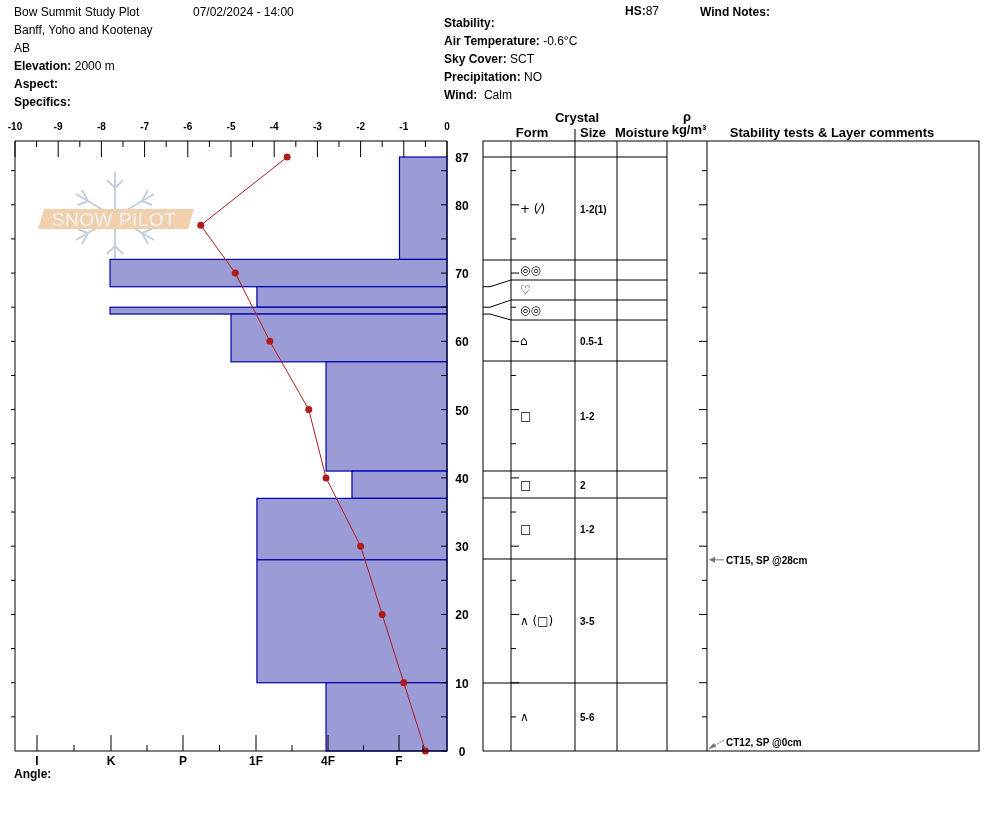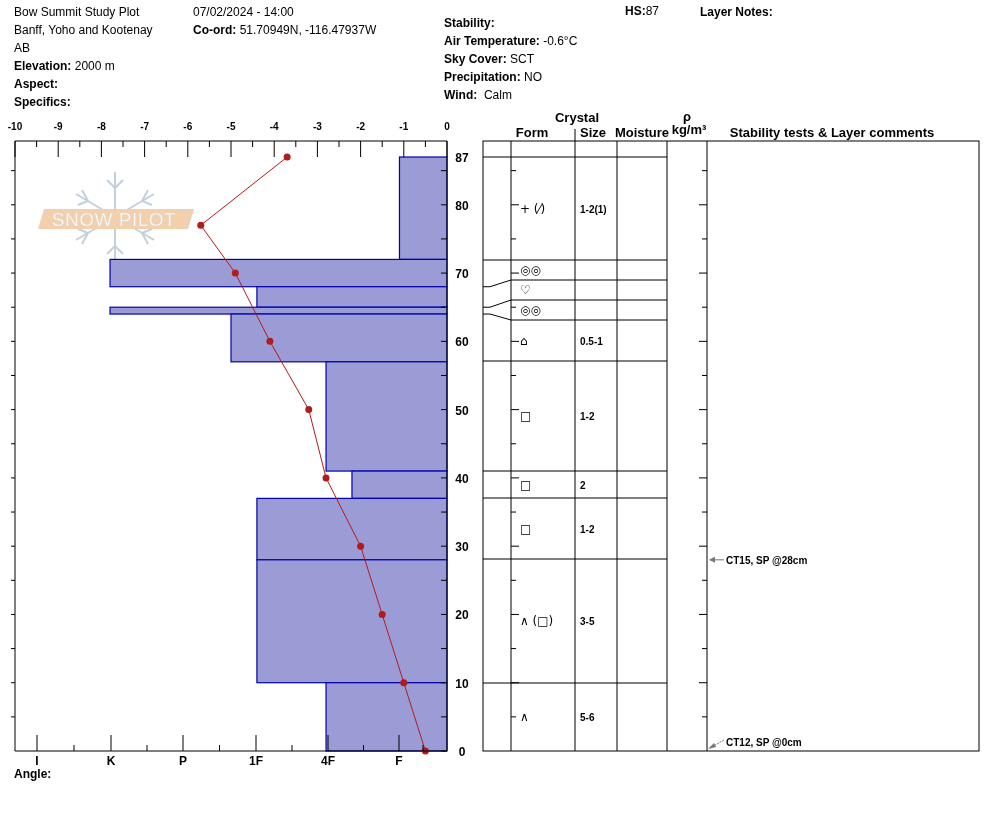--- a/index.html
+++ b/index.html
@@ -19,37 +19,36 @@
   <div>Bow Summit Study Plot</div>
   <div>Banff, Yoho and Kootenay</div>
   <div>AB</div>
   <div><span class="lbl">Elevation:</span> <span>2000 m</span></div>
   <div><span class="lbl">Aspect:</span> <span></span></div>
   <div><span class="lbl">Specifics:</span> <span></span></div>
 </div>
 
 <div class="hdr" style="left:193px; top:3px;">
   <div>07/02/2024 - 14:00</div>
-  <div><span class="lbl">Co-ord:</span> <span>51.70949N, -116.47937W</span></div>
 </div>
 
 <div class="hdr" style="left:444px; top:14px;">
   <div><span class="lbl">Stability:</span> <span></span></div>
   <div><span class="lbl">Air Temperature:</span> <span>-0.6°C</span></div>
   <div><span class="lbl">Sky Cover:</span> <span>SCT</span></div>
   <div><span class="lbl">Precipitation:</span> <span>NO</span></div>
   <div><span class="lbl">Wind:</span>&nbsp; <span>Calm</span></div>
 </div>
 
 <div class="hdr" style="left:625px; top:2px;">
   <span class="lbl">HS:</span><span>87</span>
 </div>
 
 <div class="hdr" style="left:700px; top:3px;">
-  <span class="lbl">Layer Notes:</span>
+  <span class="lbl">Wind Notes:</span>
 </div>
 
 <div class="hdr lbl" style="left:14px; top:765px;">Angle:</div>
 
 <svg width="994" height="840" viewBox="0 0 994 840">
 
   <g opacity="0.85">
     <g stroke="#b8c8d8" stroke-width="2" fill="none">
       <line x1="115" y1="172" x2="115" y2="262"></line>
       <line x1="76" y1="194" x2="154" y2="240"></line>

